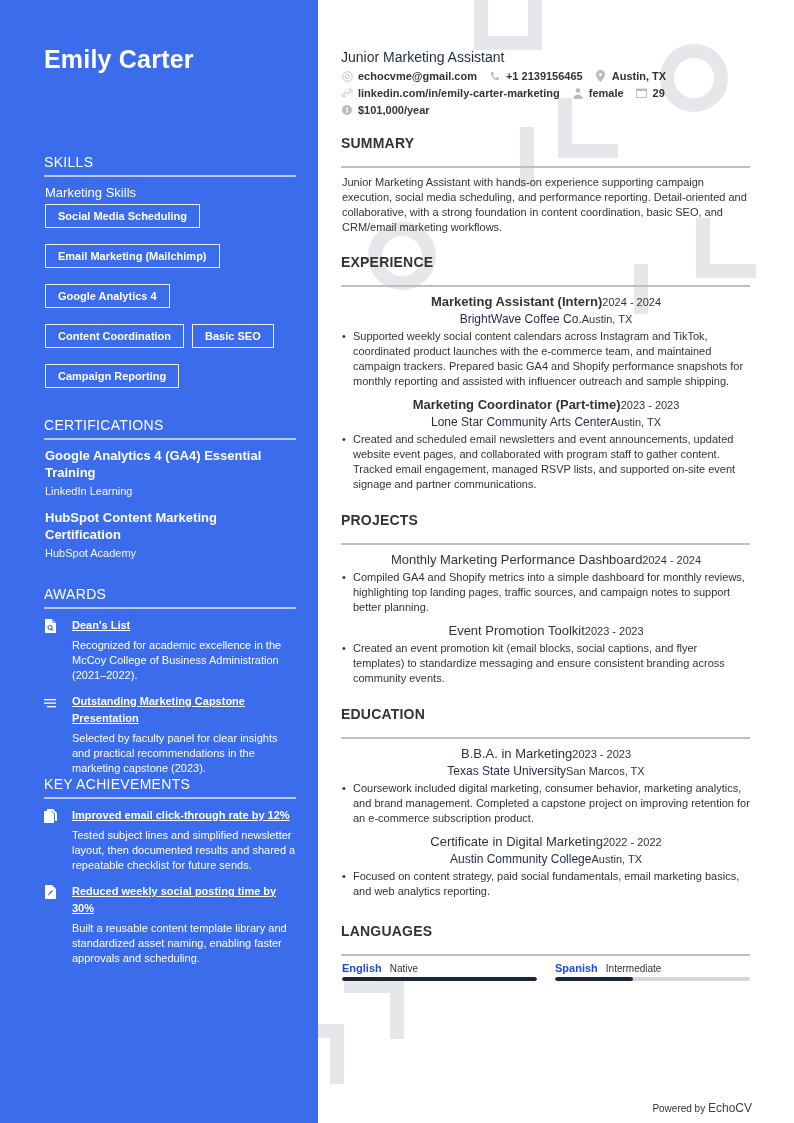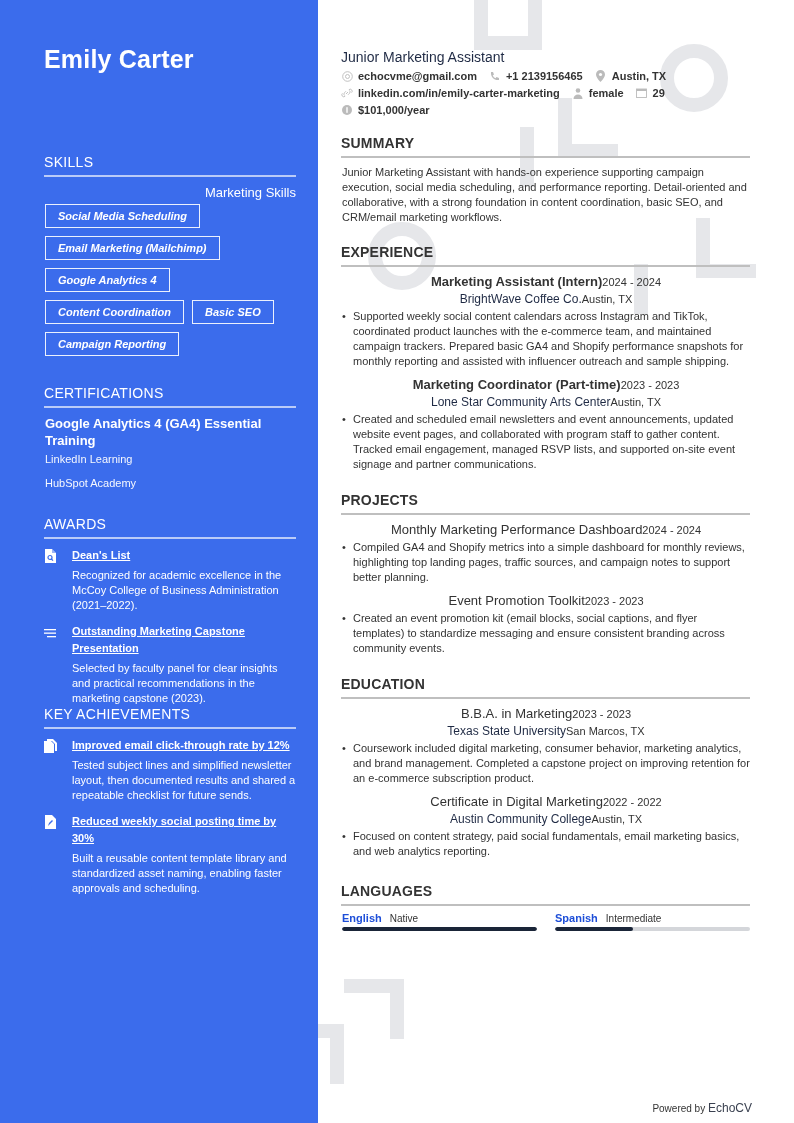--- a/index.html
+++ b/index.html
@@ -11,22 +11,22 @@
     background: #3b6cec; color: #ffffff; padding: 44px 22px 0 44px;
   }
   .name { font-size: 25px; font-weight: 700; letter-spacing: 0.2px; line-height: 30px; }
   .side-section { margin-top: 0; }
   .side-title {
     font-size: 14px; font-weight: 400; letter-spacing: 0.3px;
     padding-bottom: 5px; border-bottom: 2px solid rgba(255,255,255,0.65);
     width: 252px;
   }
   .skills { margin-top: 80px; }
-  .skill-group-label { font-size: 13px; margin: 8px 0 4px 1px; text-align: right; }
-  .chips { display: flex; flex-wrap: wrap; gap: 8px 8px; width: 252px; padding-left: 1px; font-style: italic; }
+  .skill-group-label { font-size: 13px; margin: 8px 0 4px 1px; }
+  .chips { display: flex; flex-wrap: wrap; gap: 16px 8px; width: 252px; padding-left: 1px; }
   .chip {
     border: 1px solid rgba(255,255,255,0.9); font-size: 11px; font-weight: 700;
     padding: 4px 12px; line-height: 14px; color: #fff;
   }
   .certs { margin-top: 29px; }
   .cert { margin-top: 7px; padding-left: 1px; }
   .cert-name { font-size: 13px; font-weight: 700; line-height: 17px; width: 250px; }
   .cert-org { font-size: 11px; margin-top: 4px; opacity: 0.95; }
   .cert + .cert { margin-top: 12px; }
   .awards { margin-top: 27px; }
@@ -43,21 +43,21 @@
   .deco-ring { position: absolute; border: 14px solid #e6e7ea; border-radius: 50%; }
   .content { position: absolute; left: 23px; top: 49px; width: 409px; }
 
   .job-title { font-size: 14px; color: #1f2a44; font-weight: 400; }
   .contact-row { display: flex; align-items: flex-start; font-size: 11px; font-weight: 700; color: #333; margin-top: 5px; height: 12px; }
   .contact-row .ci { display: inline-flex; align-items: center; margin-right: 12px; }
   .contact-row .ic { width: 12px; height: 12px; margin-right: 5px; display: inline-flex; align-items: center; justify-content: center; }
   .contact-row:first-of-type { margin-top: 8px; }
 
   .section { margin-top: 20px; }
-  .sec-title { font-size: 14px; color: #333; letter-spacing: 0.2px; padding-bottom: 5px; border-bottom: 2px solid #bfbfbf; }
+  .sec-title { font-size: 14px; color: #333; letter-spacing: 0.2px; padding-bottom: 15px; border-bottom: 2px solid #bfbfbf; }
   .summary { font-size: 11px; line-height: 15px; color: #333; margin-top: 7px; padding-left: 1px; }
 
   .entry { margin-top: 7px; padding-left: 1px; }
   .entry + .entry { margin-top: 8px; }
   .row { display: flex; justify-content: center; align-items: baseline; }
   .e-title { font-size: 13px; color: #333; }
   .e-title.bold { font-weight: 700; }
   .e-date { font-size: 11px; color: #333; }
   .e-org { font-size: 12px; color: #1f2a44; margin-top: 3px; }
   .e-loc { font-size: 11px; color: #333; }
@@ -94,20 +94,21 @@
     </div>
   </section>
 
   <section class="side-section certs">
     <h2 class="side-title">CERTIFICATIONS</h2>
     <div class="cert">
       <div class="cert-name">Google Analytics 4 (GA4) Essential Training</div>
       <div class="cert-org">LinkedIn Learning</div>
     </div>
     <div class="cert">
+      <div class="cert-name">HubSpot Content Marketing Certification</div>
       <div class="cert-org">HubSpot Academy</div>
     </div>
   </section>
 
   <section class="side-section awards">
     <h2 class="side-title">AWARDS</h2>
     <div class="award">
       <span class="ico">
         <svg width="12" height="14" viewBox="0 0 12 14">
             <path d="M1 0h7l4 4v10H1z" fill="#fff"></path>

